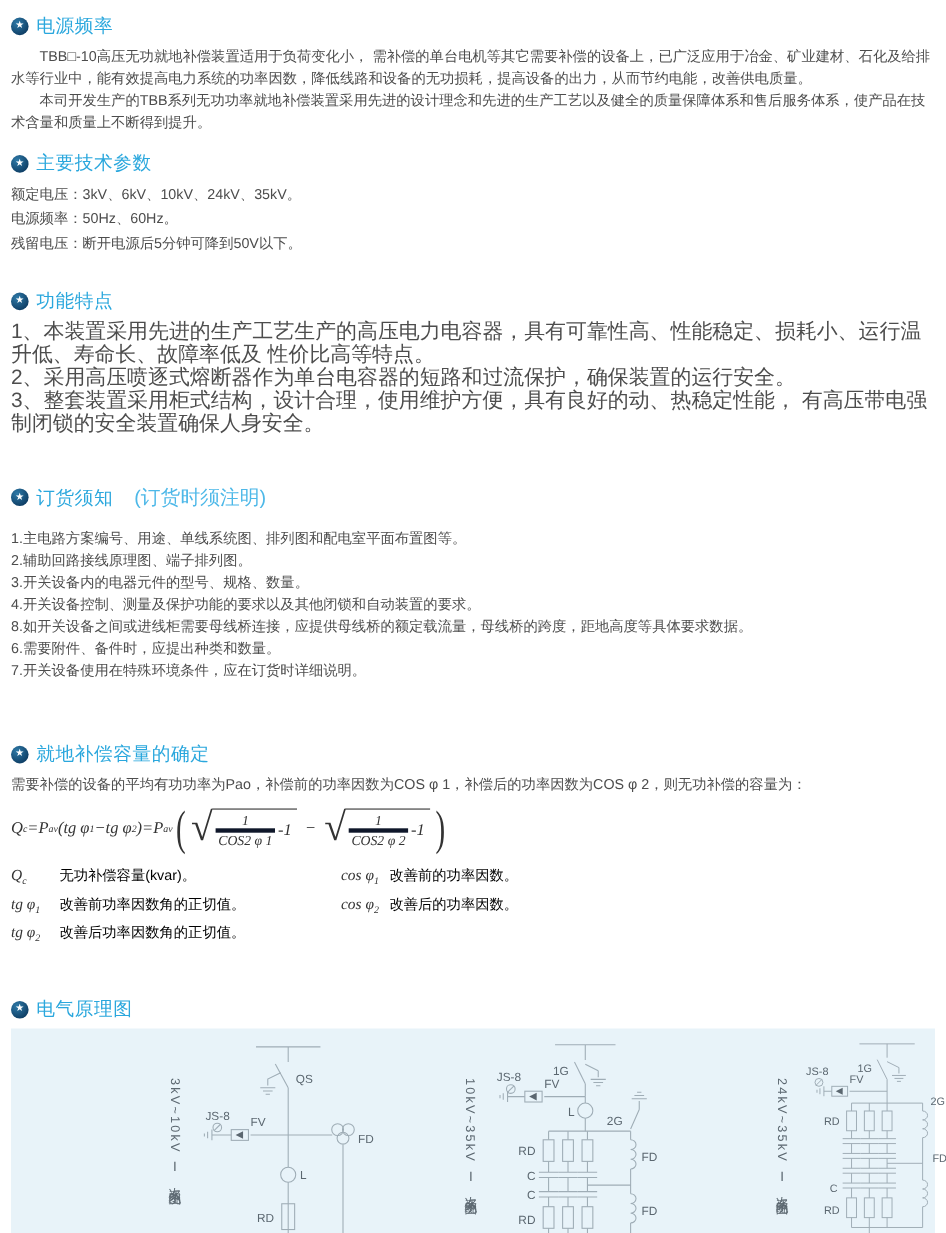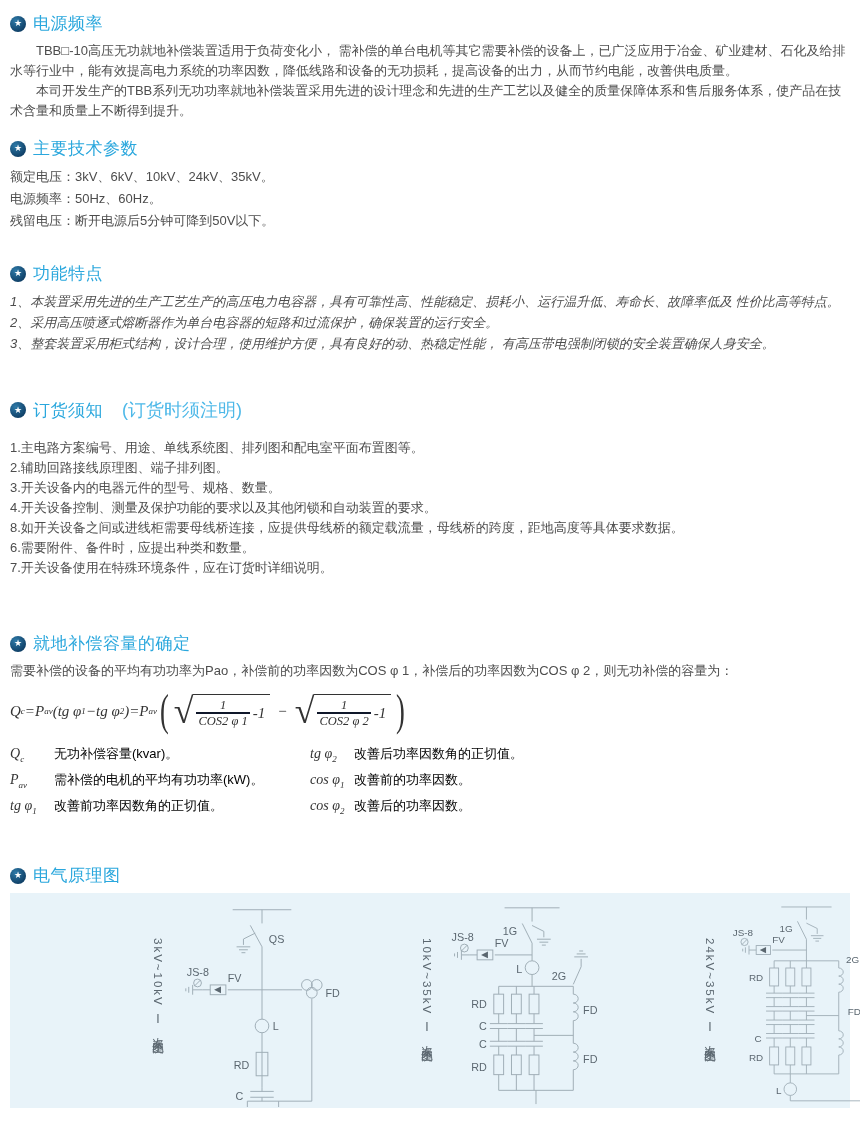--- a/index.html
+++ b/index.html
@@ -13,40 +13,40 @@
             background:radial-gradient(circle at 35% 30%, #2e7aa8, #0f3f66 75%);
             display:flex;align-items:center;justify-content:center;}
   .sec-icon::before{content:"★";color:#ffffff;font-size:9px;line-height:1;transform:translateY(-0.5px);}
   .sec-title{font-size:17px;color:#2aa7dd;letter-spacing:0.5px;}
   .sec-note{font-size:18px;color:#4db8e8;margin-left:12px;}
 
   
   .body{font-size:13px;line-height:20px;margin:0;}
   .indent{text-indent:2em;}
   .param-line{font-size:13px;line-height:22px;margin:0;}
-  .feat-line{font-size:13px;line-height:21px;margin:0;font-style:italic;}
+  .feat-line{font-size:19px;line-height:21px;margin:0;}
   .order-line{font-size:13px;line-height:20px;margin:0;}
 
   .gap-overview-tech{margin-top:16px;}
   .gap-tech-feat{margin-top:30px;}
   .gap-feat-order{margin-top:44px;}
   .order-items{margin-top:16px;}
   .gap-order-comp{margin-top:54px;}
   .gap-comp-sch{margin-top:41px;}
 
   
   .formula{font-family:"Liberation Serif","DejaVu Serif",serif;font-style:italic;
            font-size:15px;color:#333;display:flex;align-items:center;margin:6px 0 10px 0;height:48px;}
   .formula sub{font-size:9px;font-style:italic;}
   .bigparen{font-size:44px;font-weight:300;font-style:normal;line-height:0;transform:scaleX(0.6);color:#333;}
   .sqrt{display:inline-flex;align-items:flex-start;margin:0 2px;}
   .sqrt-sign{font-style:normal;font-size:36px;line-height:0.9;font-weight:300;transform:translateY(1px);}
   .radicand{border-top:1.5px solid #333;display:inline-flex;align-items:center;gap:3px;padding:3px 5px 0 3px;}
   .frac{display:inline-flex;flex-direction:column;align-items:center;font-size:12.5px;line-height:1.15;}
-  .frac .den{border-top:2px solid #0f172a;padding:0 2px;}
+  .frac .den{border-top:4px solid #0f172a;padding:0 2px;}
   .midminus{margin:0 6px;font-style:normal;}
 
   
   .defs{display:grid;grid-template-columns:300px 1fr;grid-auto-flow:column;
         grid-template-rows:repeat(3,26px);margin-top:2px;}
   .def-row{display:flex;align-items:baseline;font-size:13px;}
   .def-sym{font-family:"Liberation Serif","DejaVu Serif",serif;font-style:italic;
            min-width:44px;color:#333;font-size:14px;}
   .def-sym sub{font-size:9px;}
   .def-text{color:#000000;}
@@ -164,24 +164,20 @@
         </span>
         <span class="bigparen">)</span>
     </div>
 
     <div class="defs">
       <div class="def-row">
         <span class="def-sym"><span>Q</span><sub>c</sub></span>
         <span class="def-text">无功补偿容量(kvar)。</span>
       </div>
       <div class="def-row">
-        <span class="def-sym"><span>P</span><sub>av</sub></span>
-        <span class="def-text">需补偿的电机的平均有功功率(kW)。</span>
-      </div>
-      <div class="def-row">
         <span class="def-sym"><span>tg φ</span><sub>1</sub></span>
         <span class="def-text">改善前功率因数角的正切值。</span>
       </div>
       <div class="def-row">
         <span class="def-sym"><span>tg φ</span><sub>2</sub></span>
         <span class="def-text">改善后功率因数角的正切值。</span>
       </div>
       <div class="def-row">
         <span class="def-sym"><span>cos φ</span><sub>1</sub></span>
         <span class="def-text">改善前的功率因数。</span>

